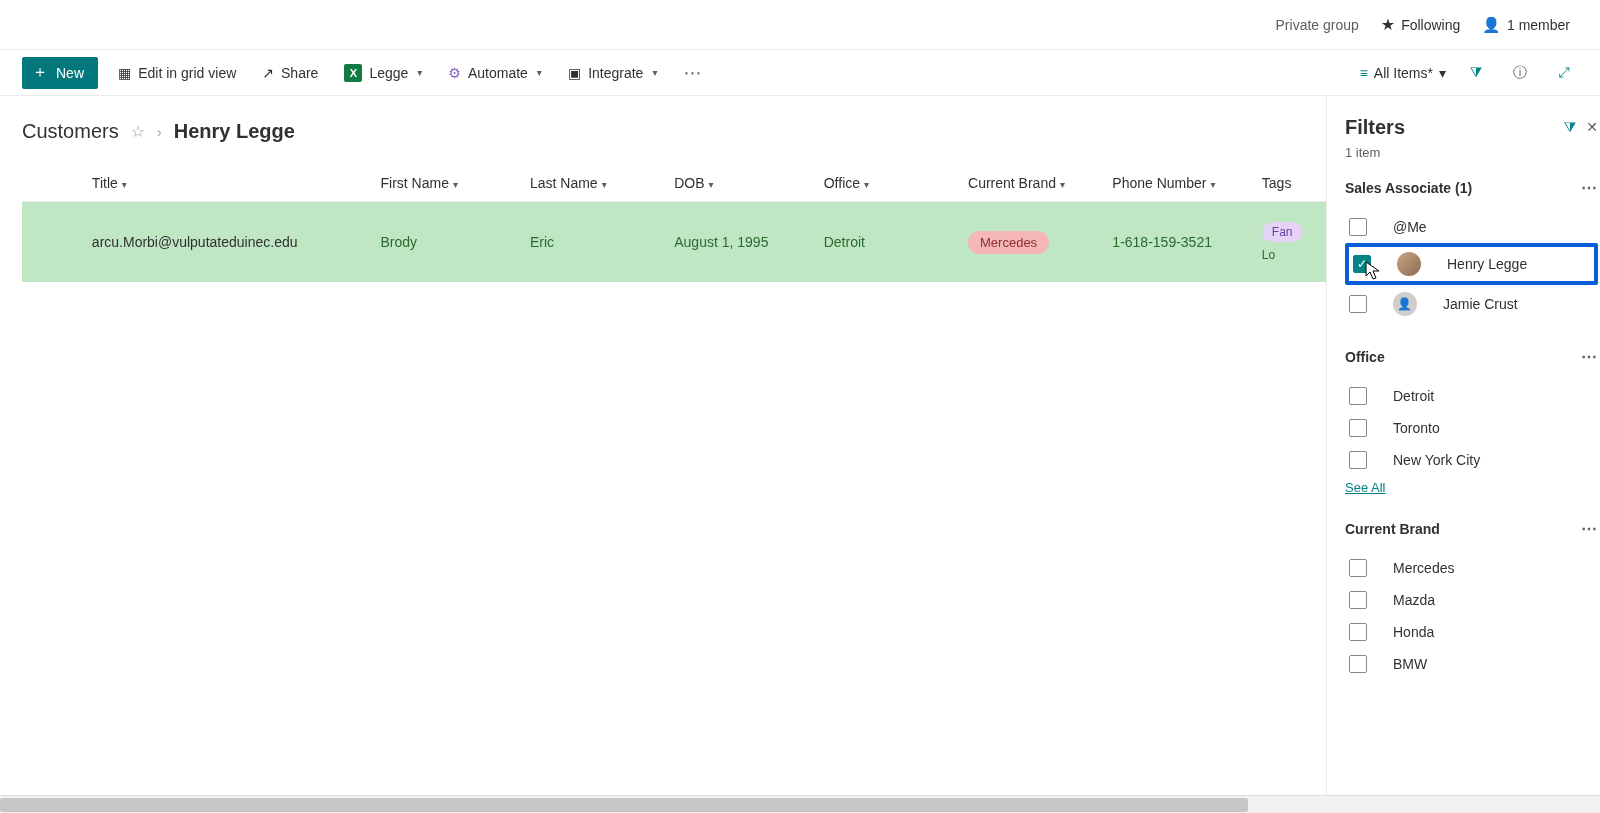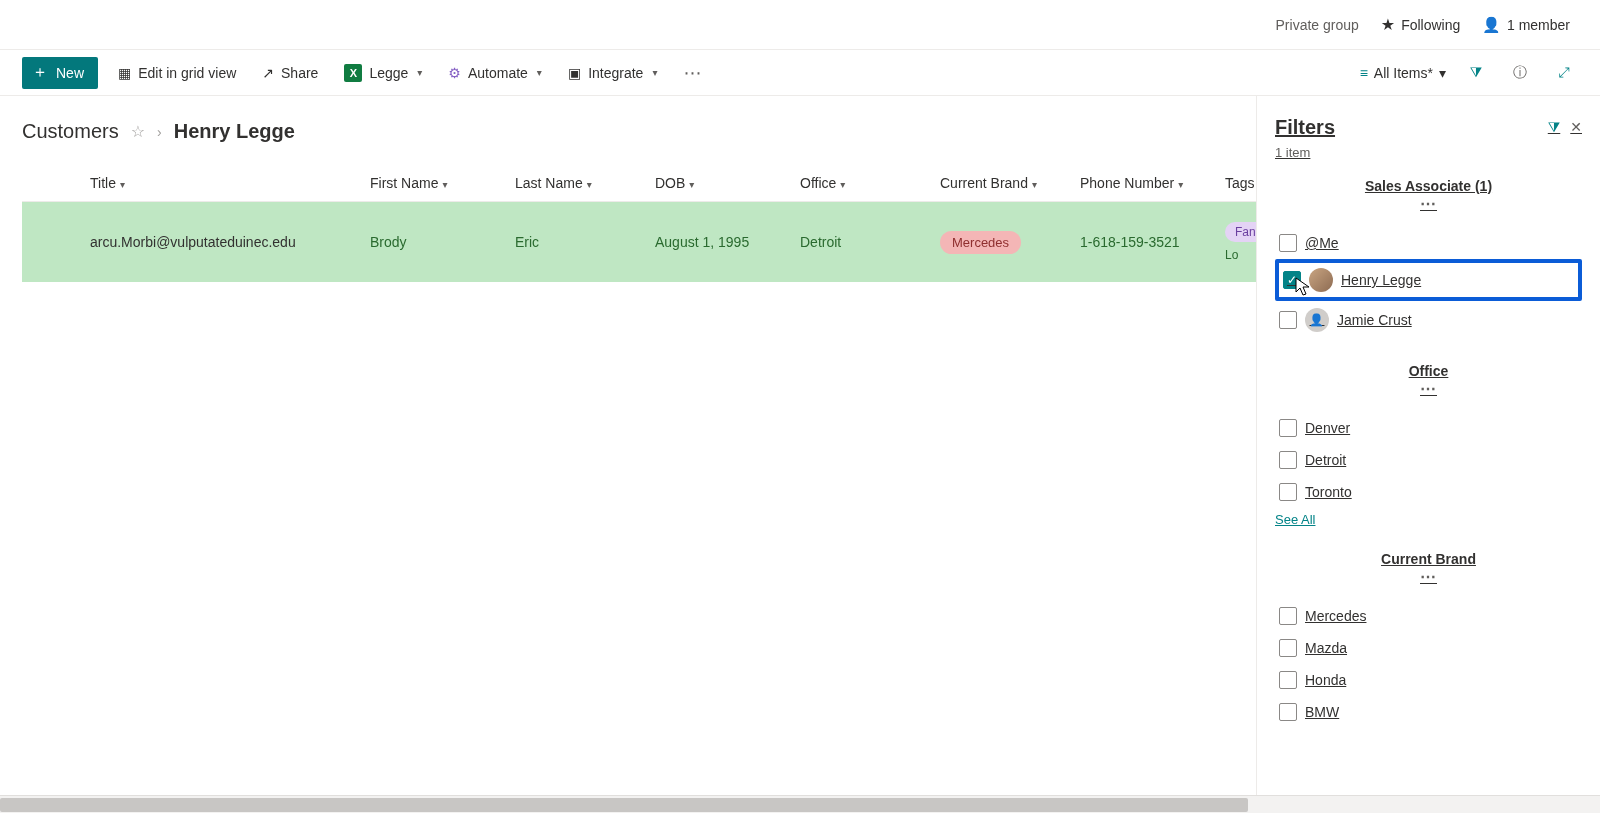--- a/index.html
+++ b/index.html
@@ -116,43 +116,42 @@
     padding: 4px 12px;
     border-radius: 12px;
     font-size: 13px;
   }
   .pill-red { background: #f4b6b6; color: #8f2f2f; }
   .pill-purple { background: #e4d3f5; color: #6b3fa0; font-size:12px; padding:3px 10px; }
   .tag-small { color:#2a6a2f; font-size:12px; display:block; margin-top:6px; }
 
   
   .filters {
-    width: 344px;
+    width: 274px;
     border-left: 1px solid #edebe9;
-    padding: 20px 18px 10px 18px;
+    padding: 20px 2px 10px 18px;
     overflow-y: auto;
-    text-decoration: underline;
   }
   .filters-header {
     display: flex;
     align-items: center;
     justify-content: space-between;
     margin-bottom: 6px;
   }
   .filters-header h2 { font-size: 20px; font-weight: 600; }
   .filters-header .actions { display:flex; gap:10px; }
   .item-count { font-size: 13px; color:#605e5c; margin-bottom: 18px; display:block; }
   .filter-section { margin-bottom: 24px; }
   .filter-sec-title {
     display:flex; justify-content:space-between; align-items:center;
-    font-size:14px; font-weight:600; margin-bottom:14px;flex-direction:column;
+    font-size:14px; font-weight:600; margin-bottom:14px;
   }
   .filter-sec-title .dots { color:#605e5c; cursor:pointer; font-size:16px; letter-spacing:1px; }
   .filter-opt {
-    display:flex; align-items:center; gap:8px;
+    display:flex; align-items:center; gap:26px;
     padding: 7px 4px; cursor:pointer; font-size:14px;
     border-radius:2px;
   }
   .filter-opt.highlighted {
     border: 4px solid #0b5cd7;
     background: #fff;
     padding: 5px 4px;
   }
   .chk {
     width:18px; height:18px; border:1.5px solid #8a8886; border-radius:2px;
@@ -340,29 +339,29 @@
       </div>
     </div>
 
     <div class="filter-section">
       <div class="filter-sec-title">
         <span>Office</span>
         <span class="dots">⋯</span>
       </div>
       <div class="filter-opt">
         <span class="chk"></span>
-        <span>Denver</span>
-      </div>
-      <div class="filter-opt">
-        <span class="chk"></span>
         <span>Detroit</span>
       </div>
       <div class="filter-opt">
         <span class="chk"></span>
         <span>Toronto</span>
+      </div>
+      <div class="filter-opt">
+        <span class="chk"></span>
+        <span>New York City</span>
       </div>
       <span class="see-all">See All</span>
     </div>
 
     <div class="filter-section">
       <div class="filter-sec-title">
         <span>Current Brand</span>
         <span class="dots">⋯</span>
       </div>
       <div class="filter-opt">

